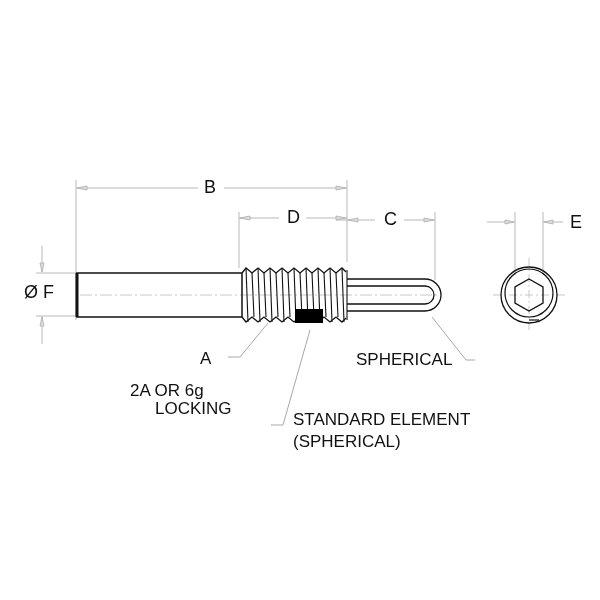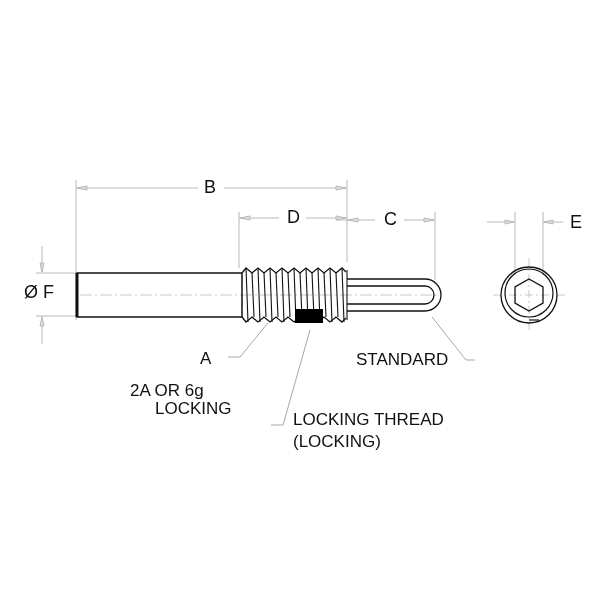--- a/index.html
+++ b/index.html
@@ -117,16 +117,16 @@
 <div class="lbl dimlbl" style="left:570px;top:213px;">E</div>
 <div class="lbl dimlbl" style="left:24px;top:283px;">
   <span>Ø</span>
   <span>F</span>
 </div>
 
 <div class="lbl" style="left:200px;top:349px;">A</div>
 <div class="lbl" style="left:130px;top:374px;margin-top:7px;">2A OR 6g</div>
 <div class="lbl" style="left:155px;top:399px;">LOCKING</div>
 
-<div class="lbl" style="left:293px;top:410px;">LOCKING THREAD</div>
-<div class="lbl" style="left:293px;top:432px;">(LOCKING)</div>
+<div class="lbl" style="left:293px;top:410px;">STANDARD ELEMENT</div>
+<div class="lbl" style="left:293px;top:432px;">(SPHERICAL)</div>
 
-<div class="lbl" style="left:356px;top:350px;">STANDARD</div>
+<div class="lbl" style="left:356px;top:350px;">SPHERICAL</div>
 
 </body></html>

